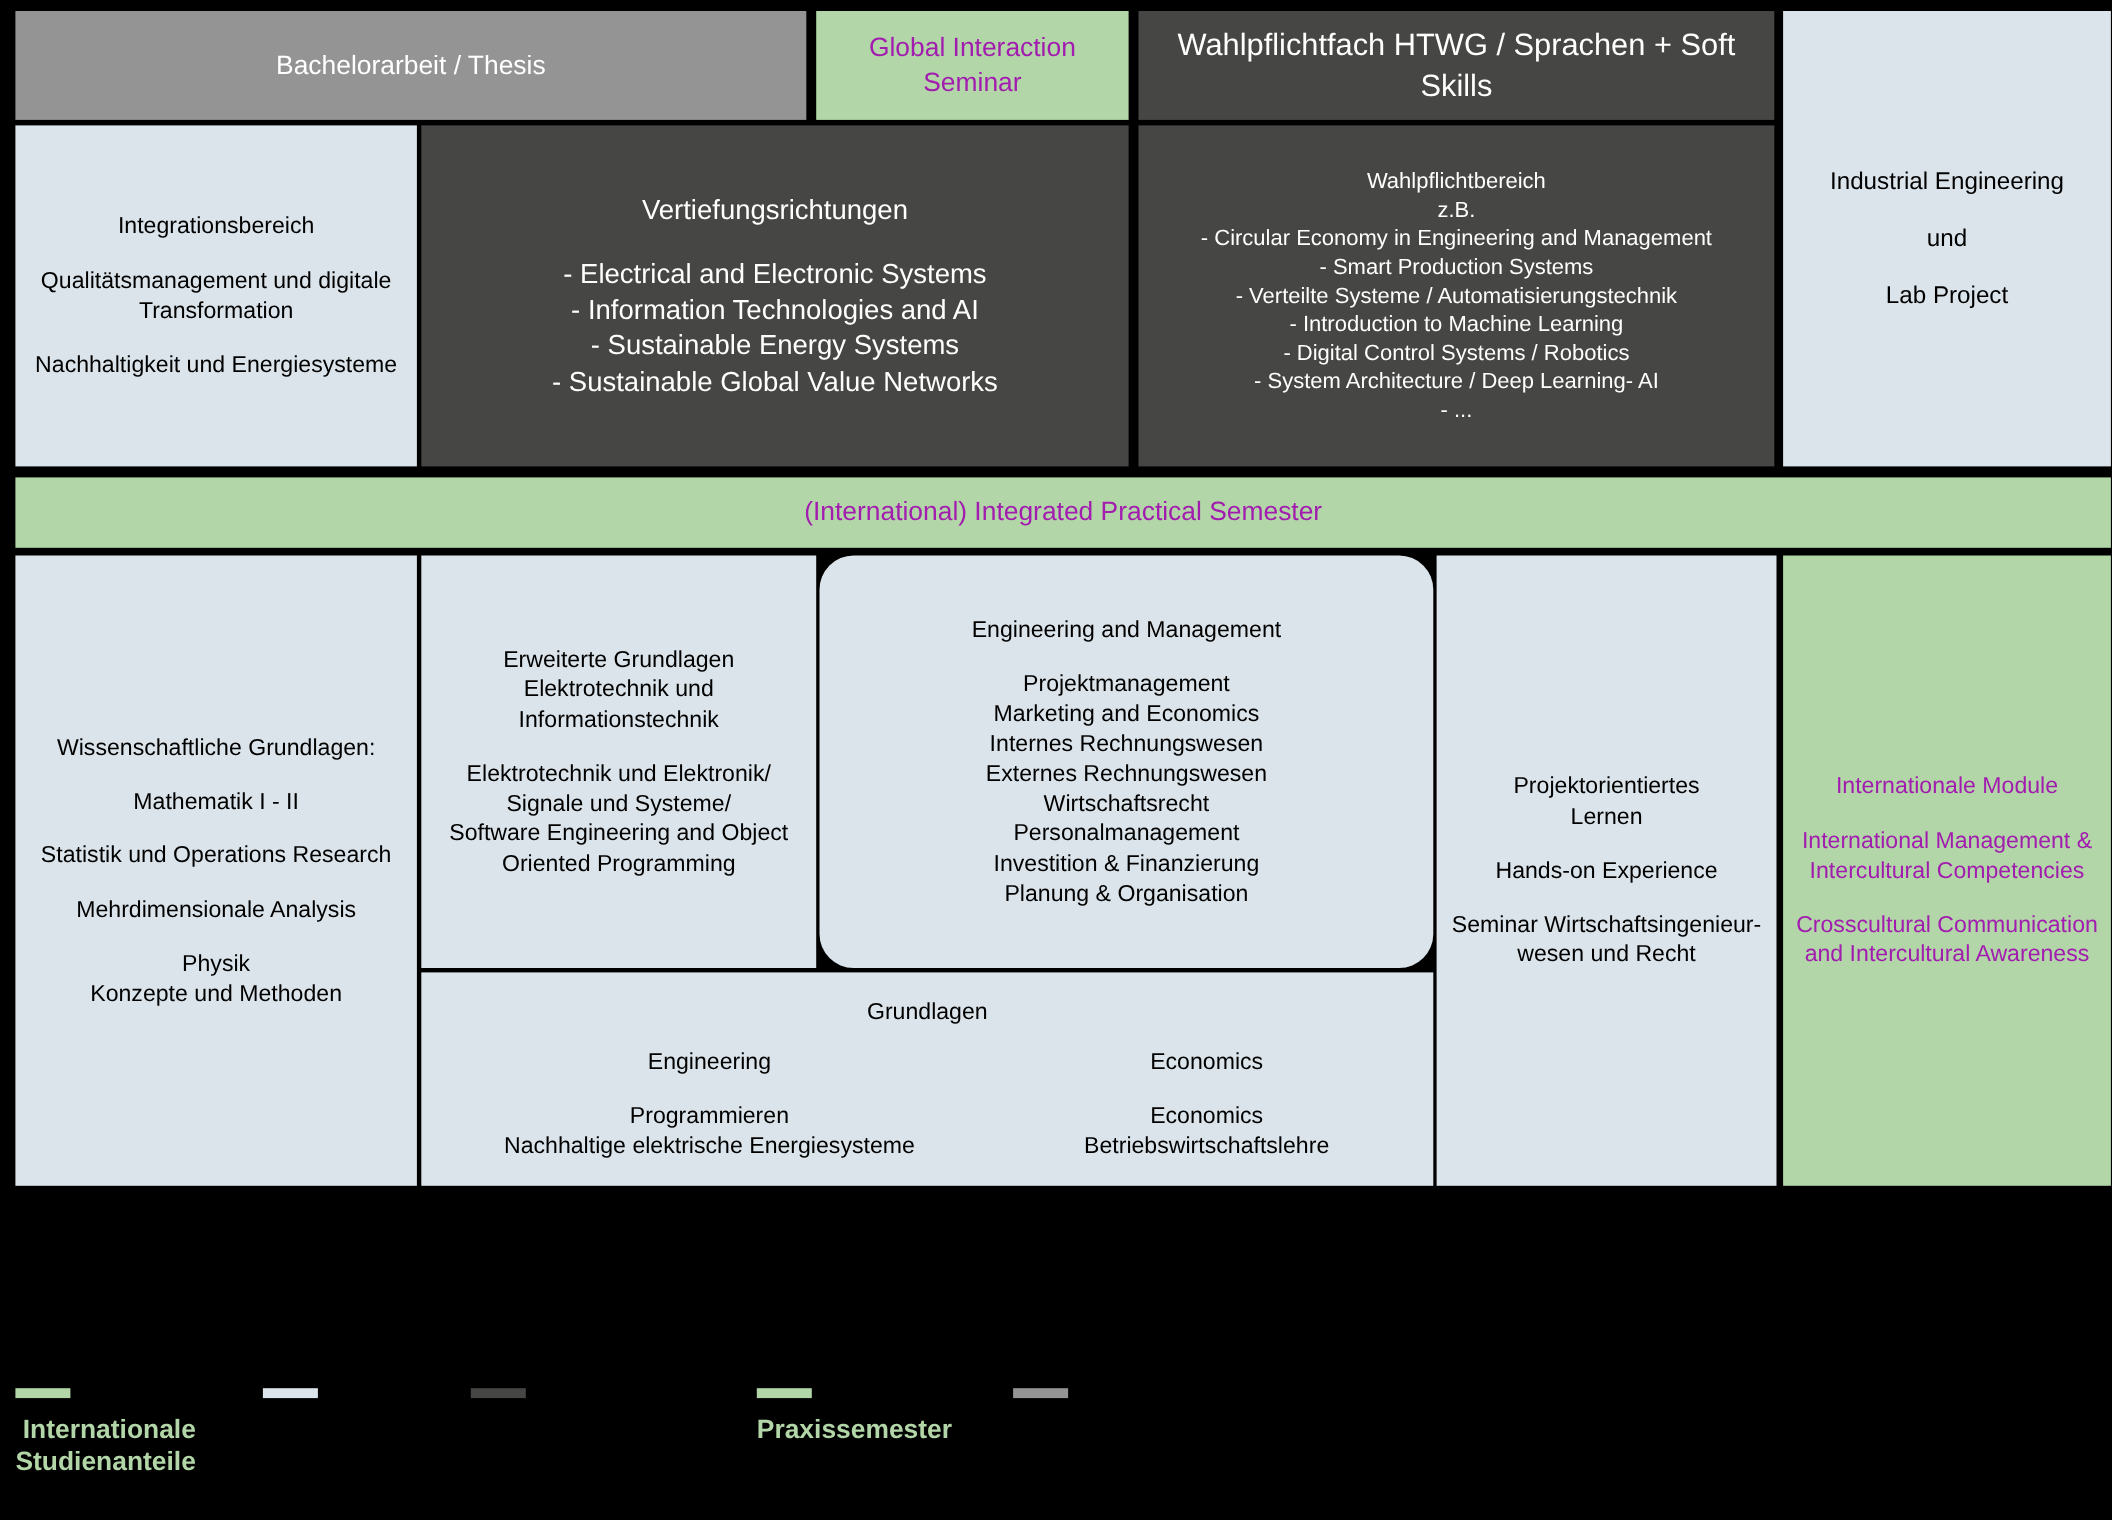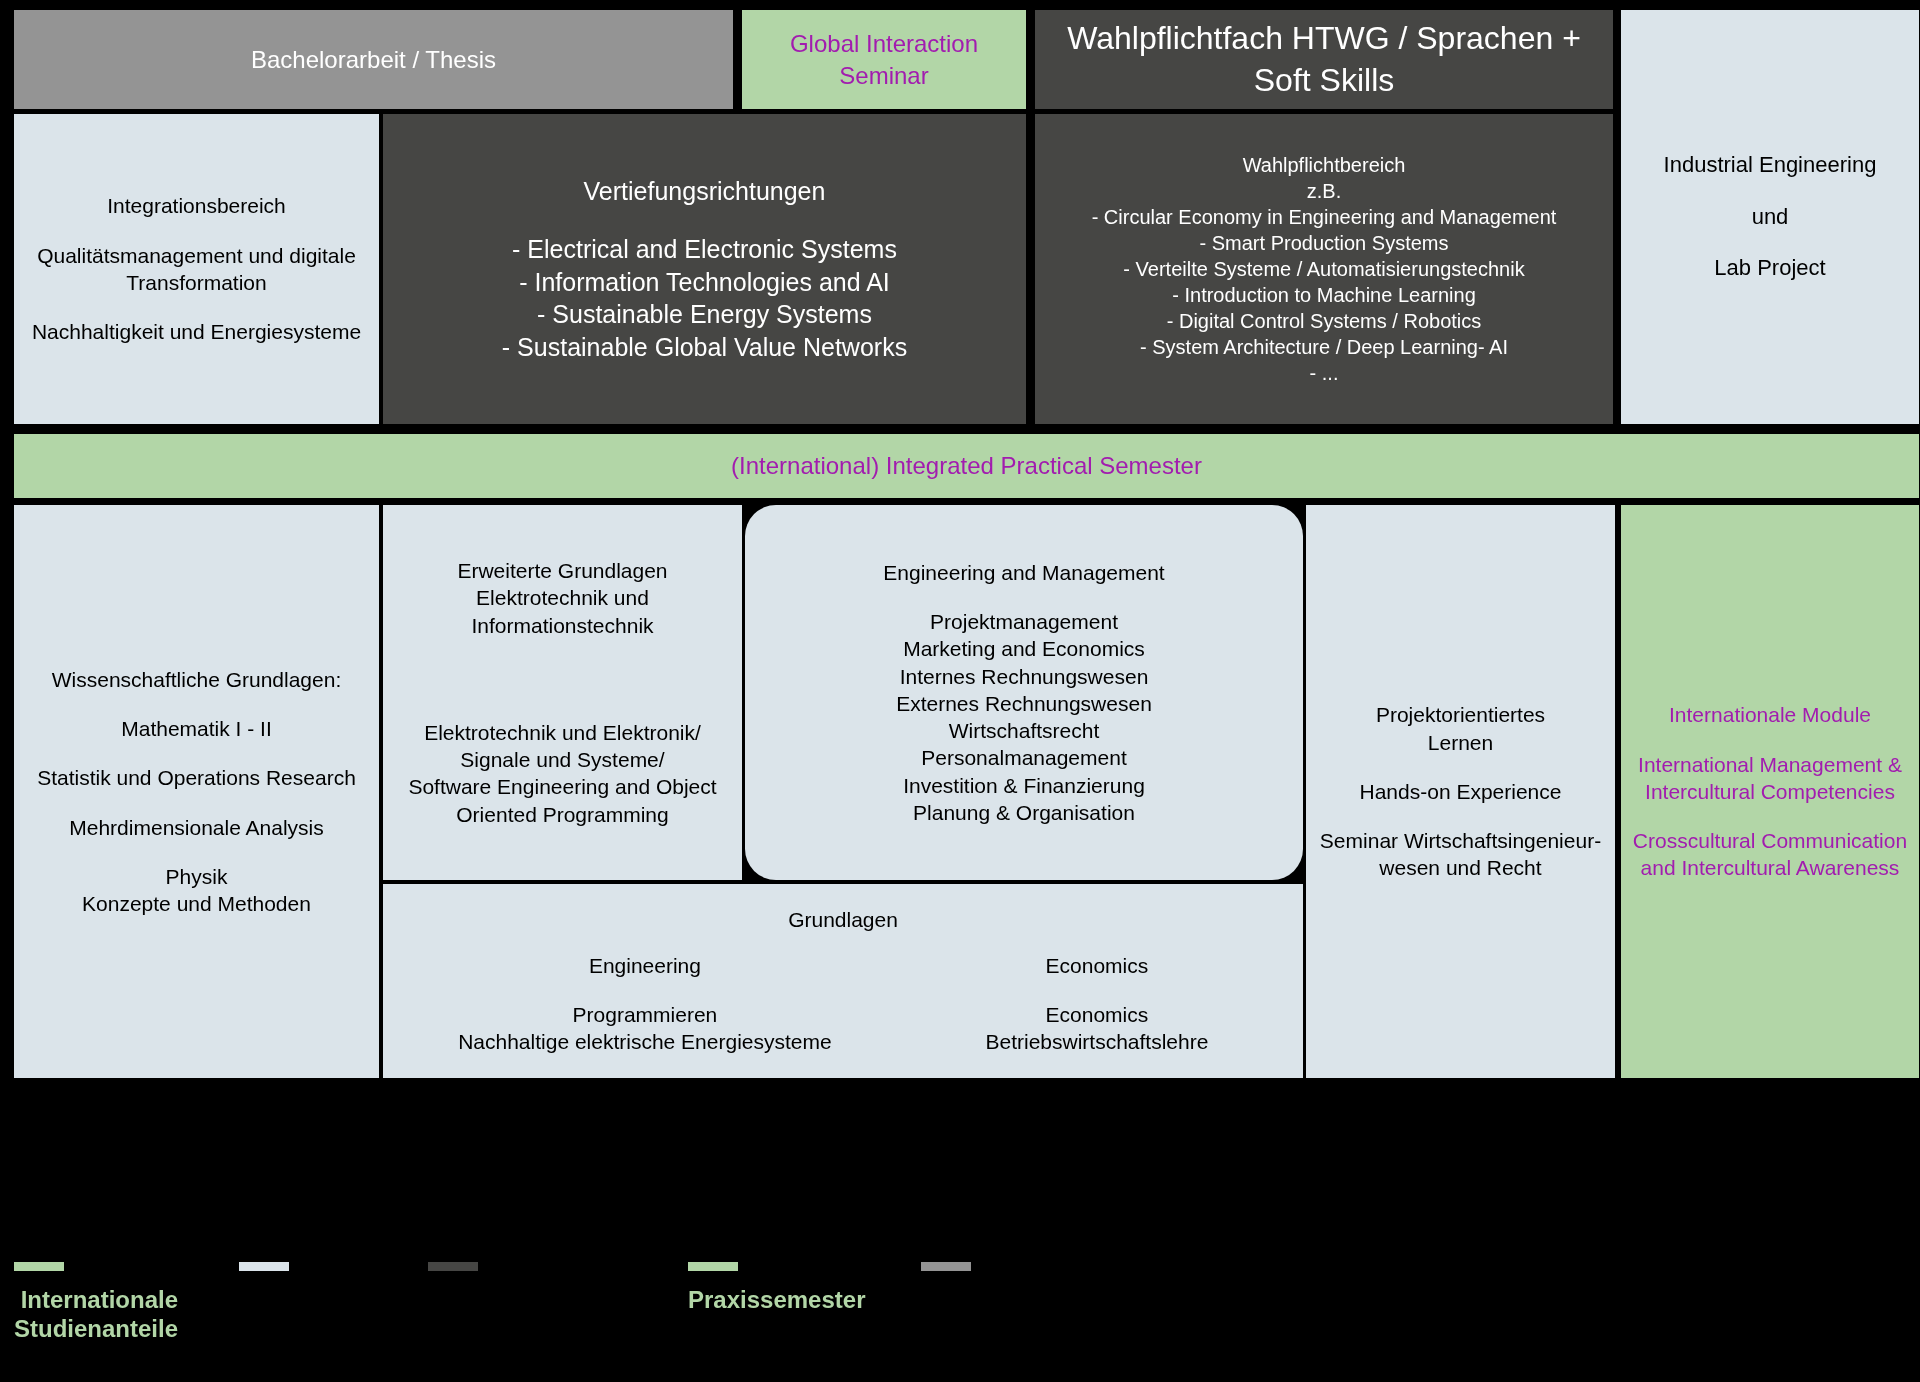--- a/index.html
+++ b/index.html
@@ -46,34 +46,34 @@
 
   
   .c-lightblue { background: #dbe4ea; color: #000000; }
   .c-green     { background: #b2d6a7; color: #a21caf; }
   .c-darkgray  { background: #464644; color: #ffffff; }
   .c-midgray   { background: #949494; color: #ffffff; }
 
   
   #bachelor  { left: 14px;   top: 10px;  width: 719px;  height: 99px;  font-size: 24px; }
   #gis       { left: 742px;  top: 10px;  width: 284px;  height: 99px;  font-size: 24px; }
-  #wahlpf    { left: 1035px; top: 10px;  width: 578px;  height: 99px;  font-size: 32px; }
+  #wahlpf    { left: 1035px; top: 10px;  width: 578px;  height: 99px;  font-size: 28px; }
 
   
   #integ     { left: 14px;   top: 114px; width: 365px;  height: 310px; font-size: 21px; }
   #vertief   { left: 383px;  top: 114px; width: 643px;  height: 310px; font-size: 25px; }
   #wbereich  { left: 1035px; top: 114px; width: 578px;  height: 310px; font-size: 20px; }
   #indeng    { left: 1621px; top: 10px;  width: 298px;  height: 414px; font-size: 22px; }
 
   
   #praxis    { left: 14px;   top: 434px; width: 1905px; height: 64px;  font-size: 24px; }
 
   
   #wissgrund { left: 14px;   top: 505px; width: 365px;  height: 573px; font-size: 21px; }
-  #erwgrund  { left: 383px;  top: 505px; width: 359px;  height: 375px; font-size: 21px; gap: 29px; }
+  #erwgrund  { left: 383px;  top: 505px; width: 359px;  height: 375px; font-size: 21px; }
   #engman    { left: 745px;  top: 505px; width: 558px;  height: 375px; font-size: 21px; border-radius: 31px; }
   #grundl    { left: 383px;  top: 884px; width: 920px;  height: 194px; font-size: 21px; }
   #projekt   { left: 1306px; top: 505px; width: 309px;  height: 573px; font-size: 21px; }
   #intmodule { left: 1621px; top: 505px; width: 298px;  height: 573px; font-size: 21px; }
 
   .ie-line { display: block; }
 
   
   #legend {
     position: absolute;

